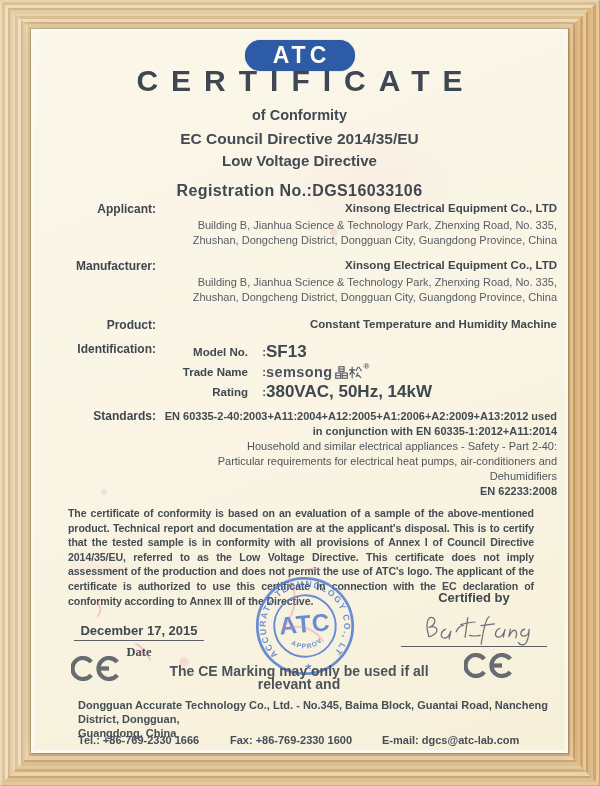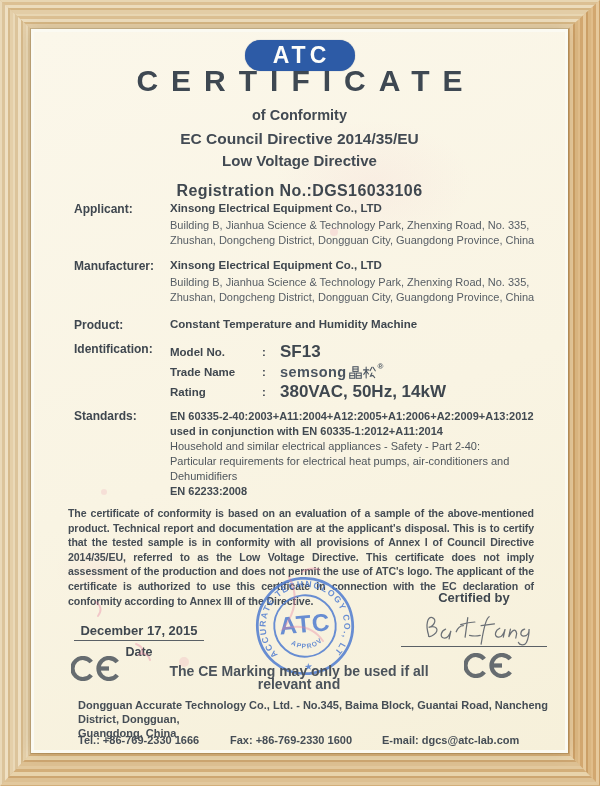--- a/index.html
+++ b/index.html
@@ -55,21 +55,21 @@
   .title {
     position:relative; z-index:1; margin-top:-7px;
     font-size:30px; line-height:34px; font-weight:bold; color:#3e4852;
     letter-spacing:13px; padding-left:13px;
   }
   .subtitle { margin-top:9px; font-size:14.5px; font-weight:bold; color:#424a53; }
   .directive1 { margin-top:7px; font-size:15.5px; font-weight:bold; color:#424a53; }
   .directive2 { margin-top:4px; font-size:15px; font-weight:bold; color:#424a53; }
   .registration { margin-top:13px; font-size:16px; font-weight:bold; color:#3f474f; letter-spacing:.4px; }
   
-  .info { position:absolute; top:170px; left:40px; right:8px; }
+  .info { position:absolute; top:170px; left:26px; right:8px;text-align:right; }
   .row { display:flex; }
   .row .lbl { width:96px; flex:none; font-size:12px; font-weight:bold; color:#3f474f; }
   .row .val { flex:1; }
   .party-name { font-size:11.5px; font-weight:bold; color:#3f474f; }
   .party-addr { margin-top:4px; font-size:11px; line-height:14.5px; color:#565d64; }
   .row-applicant { margin-bottom:12px; }
   .row-manufacturer { margin-bottom:14px; }
   .row-product { margin-bottom:10px; }
   .product-val { font-size:11.5px; font-weight:bold; color:#3f474f; }
   .id-sub { display:flex; align-items:center; height:20px; }
@@ -91,21 +91,21 @@
   }
   
   .certified { position:absolute; left:362px; top:558px; width:156px; text-align:center; }
   .certified-label { font-size:13px; font-weight:bold; color:#3f474f; }
   .sig-svg { display:block; margin:1px auto 0; }
   .rule { height:0; border-bottom:1.5px solid #5a6065; }
   .certified .rule { width:146px; margin:0 auto; }
   .dateblock { position:absolute; left:34px; top:591px; width:142px; text-align:center; }
   .date-value { font-size:13px; font-weight:bold; color:#3f474f; }
   .dateblock .rule { width:130px; margin:2px auto 0; }
-  .date-label { margin-top:4px; font-size:12.5px; font-weight:bold; color:#3f474f; }
+  .date-label { margin-top:4px; font-size:12.5px; font-weight:bold; color:#3f474f;font-family:Liberation Serif, serif; }
   .stamp { position:absolute; left:218px; top:541px; width:106px; height:106px; transform:rotate(-5deg); opacity:.85; }
   .ce { position:absolute; opacity:.92; }
   .ce-left { left:37px; top:624px; }
   .ce-right { left:430px; top:621px; }
   .ce-note { position:absolute; left:110px; top:633px; width:310px; text-align:center;
              font-size:14px; line-height:13px; font-weight:bold; color:#4b535b; }
   .footer-addr { position:absolute; left:44px; top:666px; right:16px;
                  font-size:11px; line-height:14px; font-weight:bold; color:#454d55; }
   .contact { position:absolute; left:0; right:0; top:702px; height:14px; font-size:11px; font-weight:bold; color:#454d55; }
   .contact .tel { position:absolute; left:44px; }

